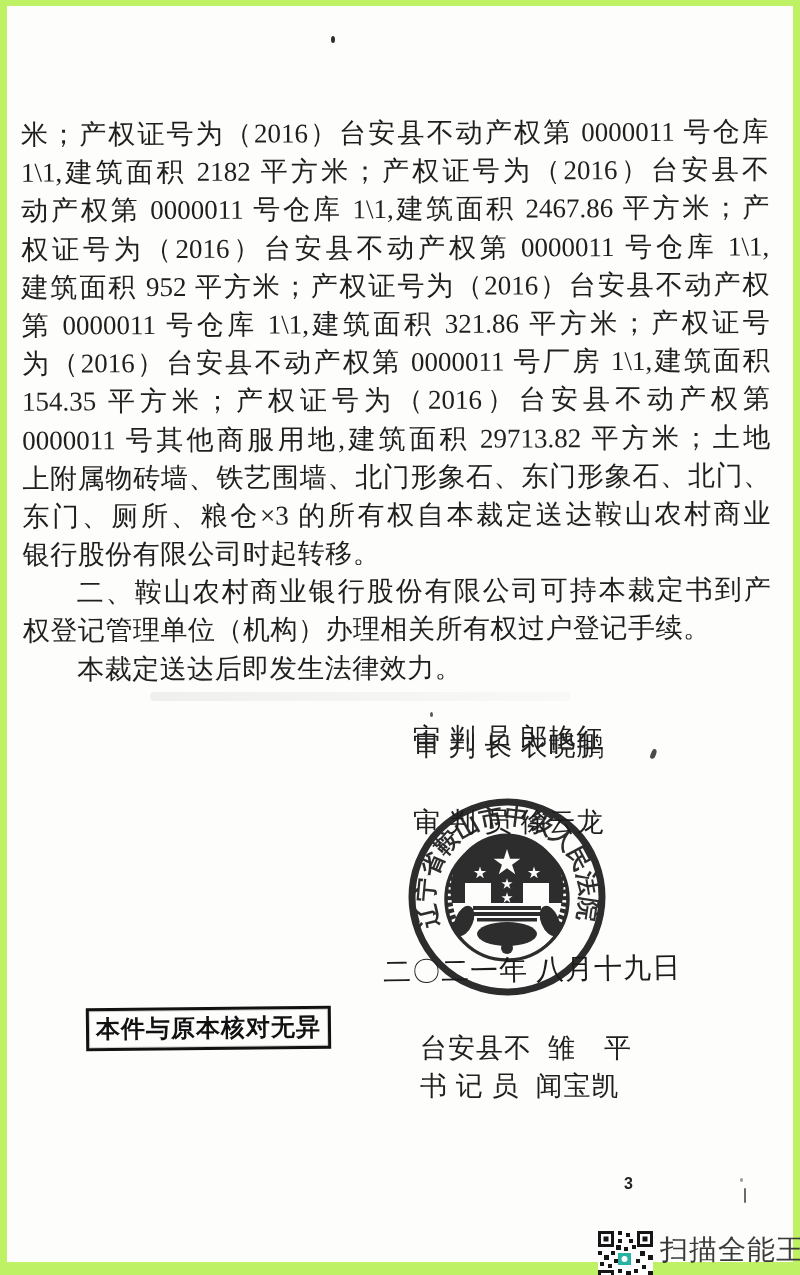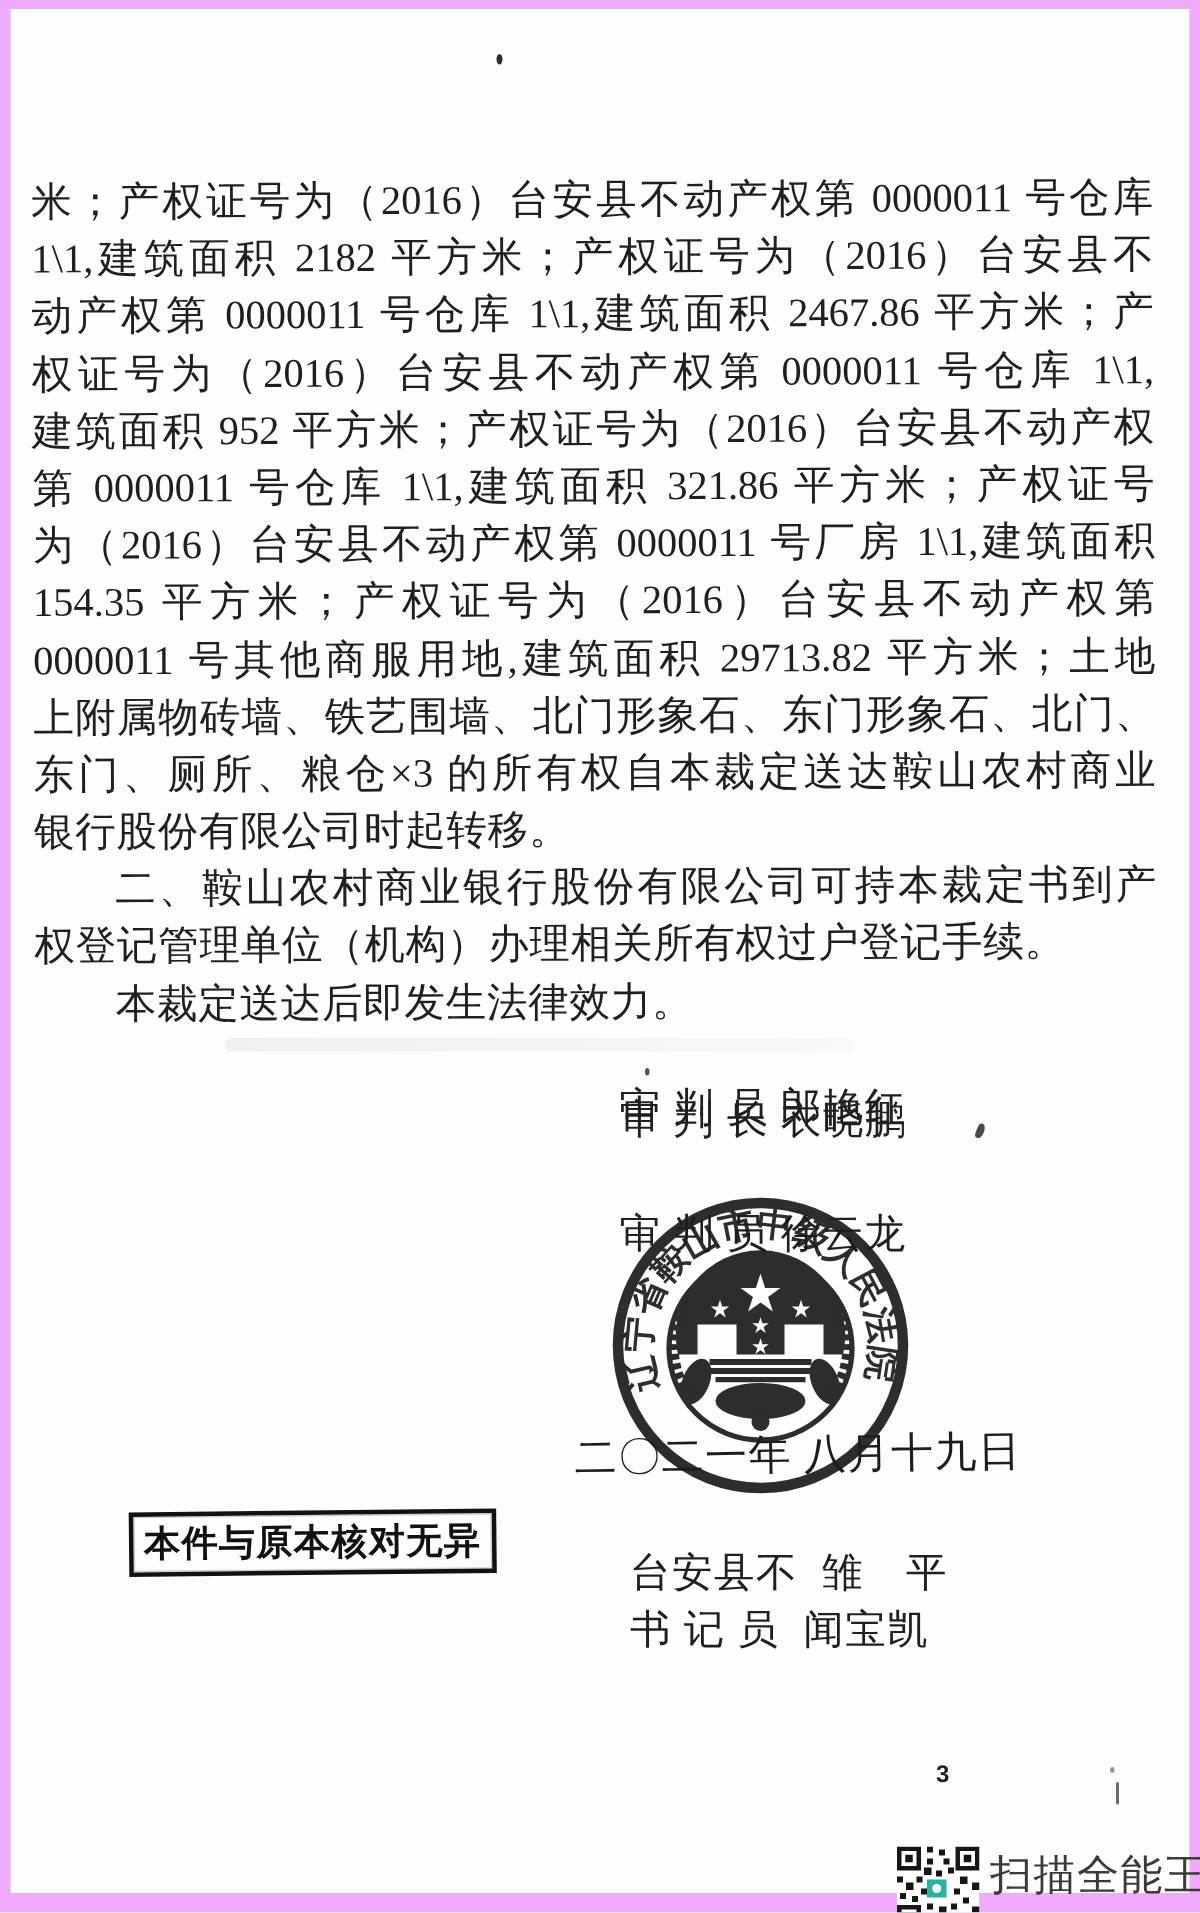--- a/index.html
+++ b/index.html
@@ -1,18 +1,18 @@
 <!DOCTYPE html>
 <html><head>
 <meta charset="utf-8">
 <style>
   html,body { margin:0; padding:0; background:#e9e9e7; }
   .page {
     position:relative; width:800px; height:1275px; overflow:hidden;
-    background:#f0abfc;
+    background:#bef264;
     font-family:"Liberation Serif","DejaVu Serif",serif;
   }
   .paper {
     position:absolute; left:7px; top:6px; width:786px; height:1256px;
     background:#fdfdfc;
   }
   
   .bodytext {
     position:absolute; left:22px; top:114px; width:748px;
     font-size:27px; line-height:38.2px; color:#1f1f1f;

